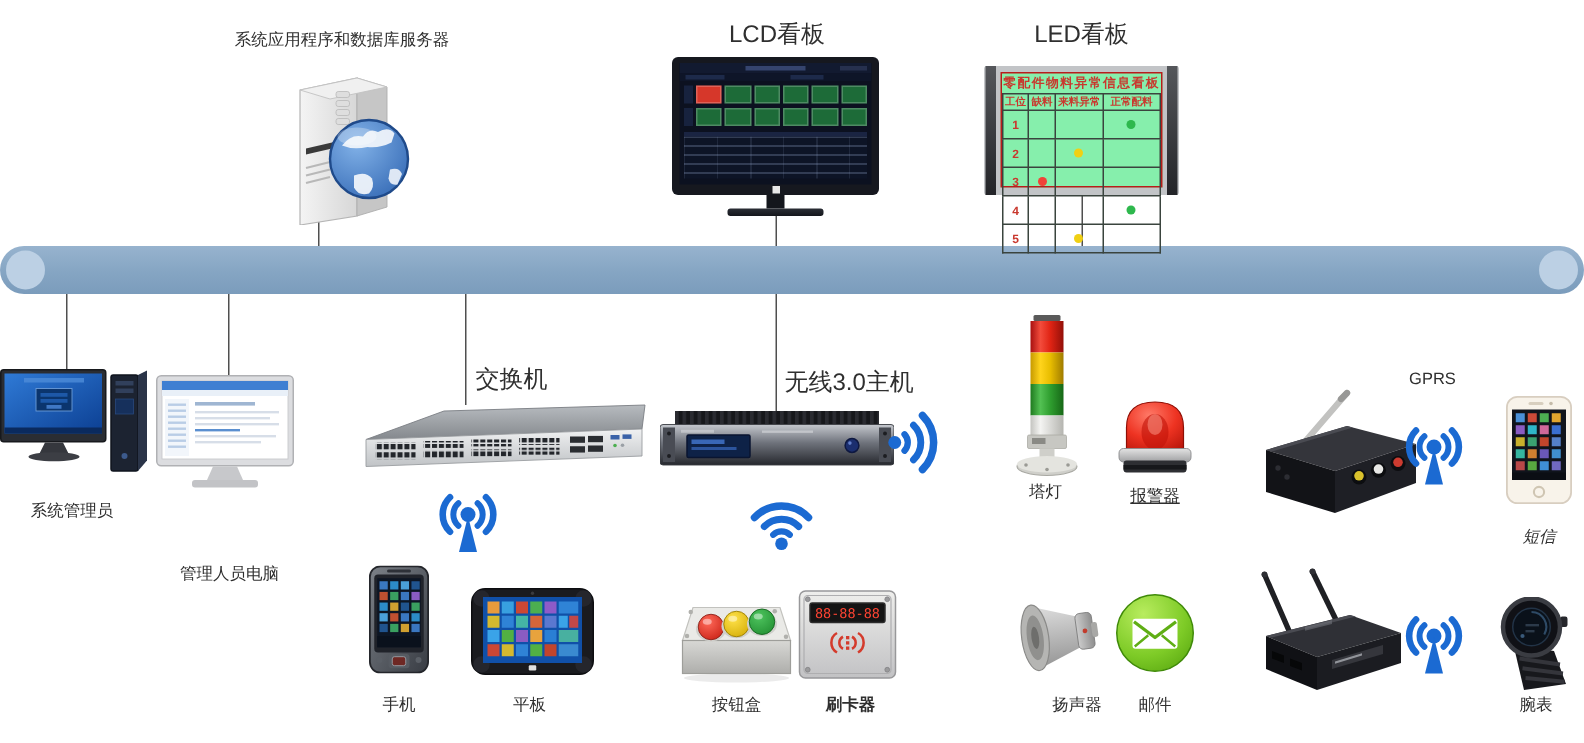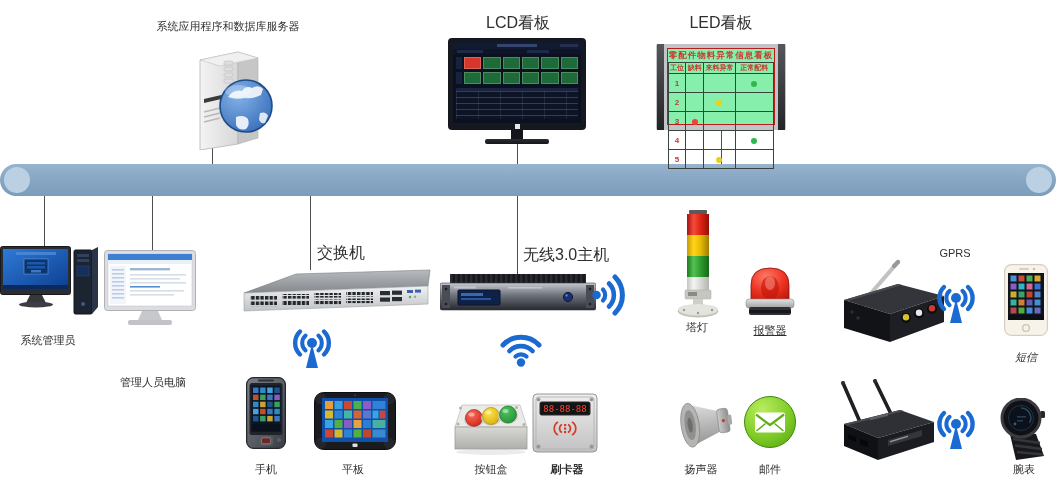--- a/index.html
+++ b/index.html
@@ -653,17 +653,17 @@
     <path d="M23,10 a10,10 0 0 1 8.5,15" stroke="#2e4a66" stroke-width="1.4" fill="none"></path>
     <circle cx="17" cy="26" r="1.4" fill="#3a5a7a"></circle>
     <rect x="19" y="18" width="9" height="1.6" fill="#2c3a4a"></rect>
     <rect x="19" y="22" width="6" height="1.6" fill="#2c3a4a"></rect>
   </svg>
 
   <div class="lbl" style="left:238px;top:462px;width:56px;">手机</div>
   <div class="lbl" style="left:320px;top:462px;width:66px;">平板</div>
   <div class="lbl" style="left:448px;top:462px;width:86px;">按钮盒</div>
   <div class="lbl" style="left:528px;top:462px;width:78px;font-weight:bold;">刷卡器</div>
-  <div class="lbl" style="left:664px;top:462px;width:74px;">扬声器</div>
+  <div class="lbl" style="left:681px;top:462px;width:74px;">扬声器</div>
   <div class="lbl" style="left:740px;top:462px;width:60px;">邮件</div>
   <div class="lbl" style="left:996px;top:462px;width:56px;">腕表</div>
 
 </div>
 
 </body></html>

